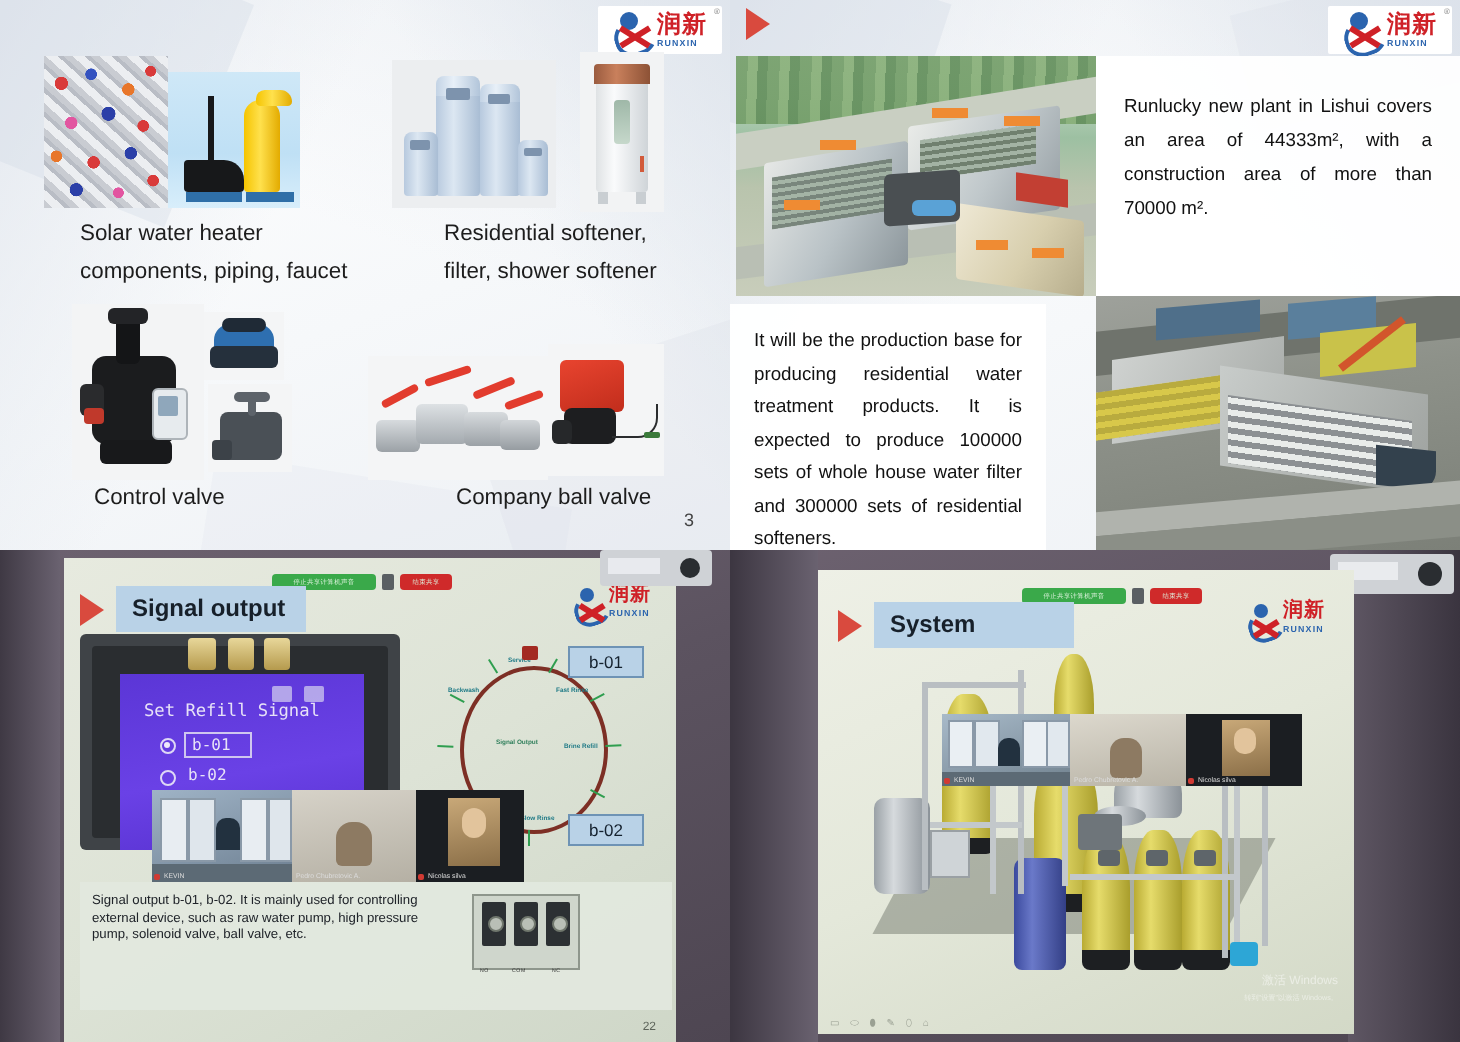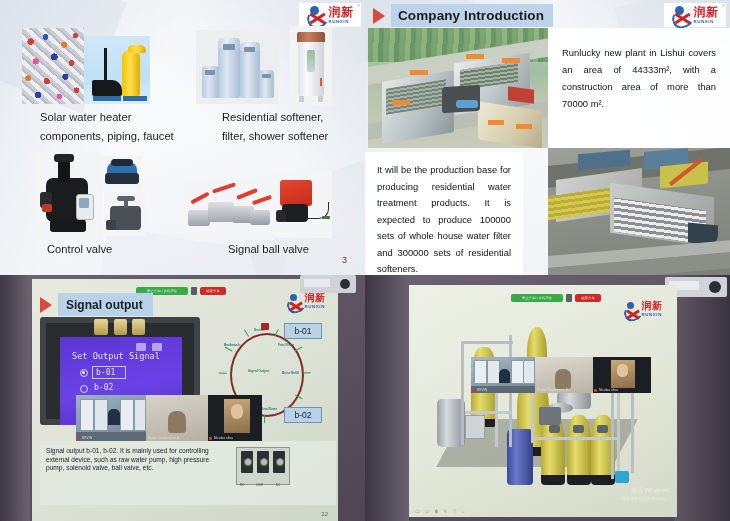--- a/index.html
+++ b/index.html
@@ -252,35 +252,32 @@
     </div>
     <div class="ph" style="left:274px;top:172px;width:58px;height:66px;background:#f4f5f6;">
       <div class="blob" style="left:6px;top:8px;width:32px;height:26px;background:linear-gradient(160deg,#e8442f,#c12d1c);border-radius:3px;"></div>
       <div class="blob" style="left:8px;top:32px;width:26px;height:18px;background:#1d1e20;border-radius:4px;"></div>
       <div class="blob" style="left:2px;top:38px;width:10px;height:12px;background:#26282a;border-radius:3px;"></div>
       <div style="position:absolute;left:32px;top:30px;width:22px;height:16px;border-bottom:1.5px solid #2a2c2e;border-right:1.5px solid #2a2c2e;border-radius:0 0 10px 0;"></div>
       <div style="position:absolute;left:48px;top:44px;width:8px;height:3px;background:#3b7a3b;border-radius:1px;"></div>
     </div>
 
     <div class="cap" style="left:47px;top:240px;">Control valve</div>
-    <div class="cap" style="left:228px;top:240px;">Signal ball valve</div>
+    <div class="cap" style="left:228px;top:240px;">Company ball valve</div>
 
     <div class="pnum" style="right:18px;bottom:10px;">3</div>
   </div>
 
   <div class="panel" id="p2">
     <div class="slidebg"></div>
     <div class="facet" style="left:-30px;top:-20px;width:130px;height:90px;transform:rotate(18deg);"></div>
     <div class="facet" style="left:255px;top:-10px;width:140px;height:60px;transform:rotate(-14deg);opacity:.5;"></div>
 
     <div class="titlerow" style="left:8px;top:4px;">
       <div class="tribox"></div>
-      <div class="tband">
-        <span>Company Introduction</span>
-      </div>
     </div>
 
     <div class="logo" style="right:4px;top:3px;">
       <div class="logomark">
         <div class="bluearc"></div>
           <div class="blue"></div>
         <div class="redx">
             <i></i>
             <i></i>
           </div>
@@ -378,21 +375,21 @@
         </div>
       </div>
 
       <div class="bezel" style="left:8px;top:38px;width:160px;height:108px;"></div>
       <div class="bezel2" style="left:14px;top:44px;width:148px;height:96px;"></div>
       <div style="position:absolute;left:62px;top:40px;width:14px;height:16px;background:linear-gradient(180deg,#e8d79a,#b59a4d);border-radius:2px;"></div>
       <div style="position:absolute;left:82px;top:40px;width:13px;height:16px;background:linear-gradient(180deg,#e8d79a,#b59a4d);border-radius:2px;"></div>
       <div style="position:absolute;left:100px;top:40px;width:13px;height:16px;background:linear-gradient(180deg,#e8d79a,#b59a4d);border-radius:2px;"></div>
 
       <div class="lcd" style="left:28px;top:58px;width:122px;height:88px;">
-        <div class="lcdtxt" style="left:12px;top:14px;font-size:8.6px;">Set Output Signal</div>
+        <div class="lcdtxt" style="left:12px;top:14px;font-size:8.6px;">Set Refill Signal</div>
         <div class="radio on" style="left:20px;top:32px;width:6px;height:6px;"></div>
         <div class="selbox" style="left:32px;top:29px;width:32px;height:11px;">
           <div class="lcdtxt" style="left:3px;top:1px;font-size:8px;">b-01</div>
         </div>
         <div class="radio" style="left:20px;top:48px;width:6px;height:6px;"></div>
         <div class="lcdtxt" style="left:34px;top:46px;font-size:8px;">b-02</div>
         <div style="position:absolute;left:76px;top:6px;width:10px;height:8px;background:#c8c0ee;border-radius:1px;opacity:.8;"></div>
         <div style="position:absolute;left:92px;top:6px;width:10px;height:8px;background:#c8c0ee;border-radius:1px;opacity:.8;"></div>
       </div>
 
@@ -481,20 +478,26 @@
       <div class="meetbar" style="left:102px;top:9px;">
         <div class="mpill mgreen">
             <span class="glyphs">停止共享计算机声音</span>
           </div>
         <div class="micon"></div>
         <div class="mpill mred">
             <span class="glyphs">结束共享</span>
           </div>
       </div>
 
+      <div class="titlerow" style="left:10px;top:16px;">
+        <div class="tribox"></div>
+        <div class="blurtitle" style="width:82px;">
+          <span>System</span>
+        </div>
+      </div>
 
       <div class="logo" style="right:8px;top:14px;width:52px;height:20px;background:transparent;">
         <div class="logomark" style="width:16px;height:15px;">
           <div class="bluearc" style="width:14px;height:12px;"></div>
             <div class="blue" style="width:7px;height:7px;"></div>
           <div class="redx" style="width:13px;">
               <i style="width:14px;"></i>
               <i style="width:14px;"></i>
             </div>
         </div>

